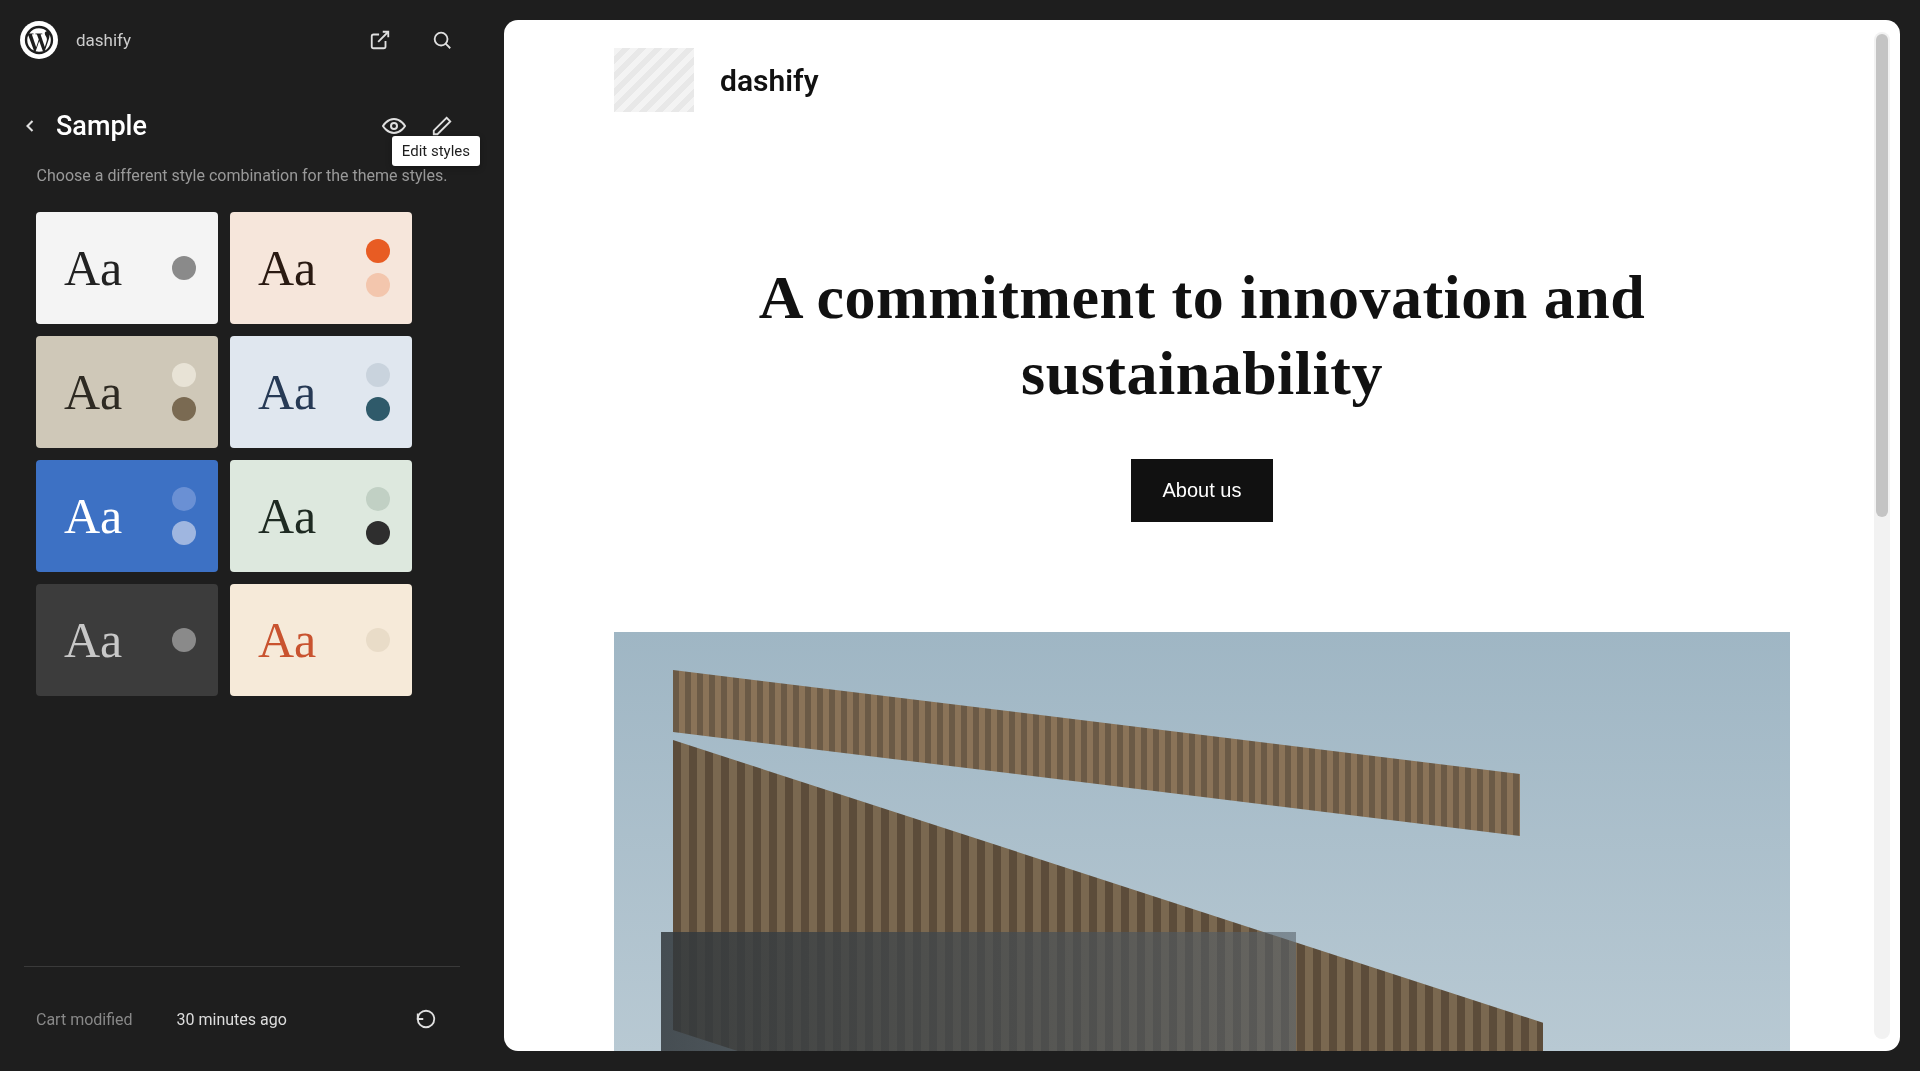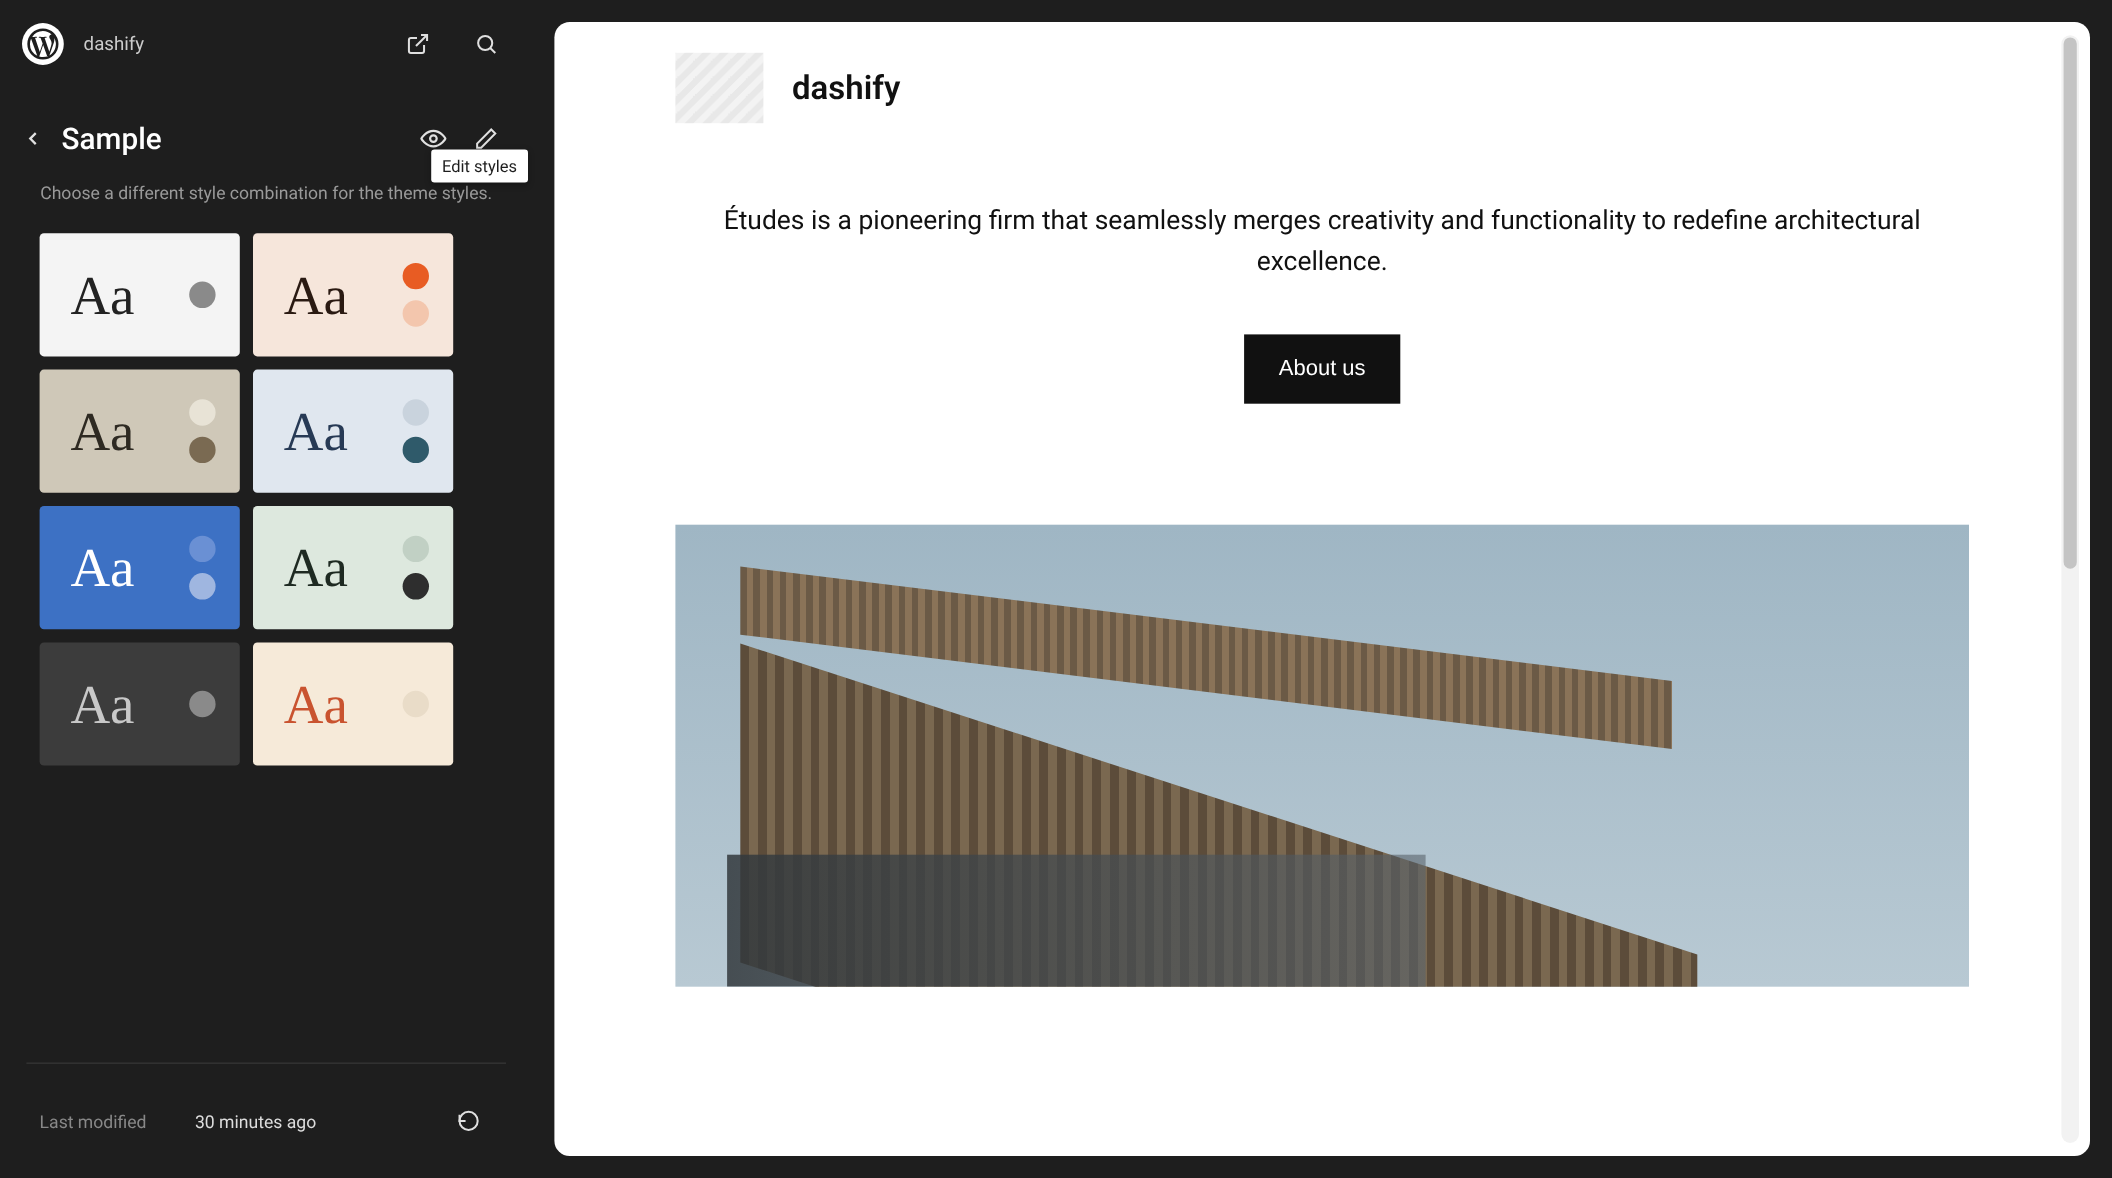--- a/index.html
+++ b/index.html
@@ -173,21 +173,21 @@
         <div class="dots">
           <div class="dot" style="background: rgb(233, 220, 200);"></div>
         </div>
       </div>
     </div>
 
   <div class="sidebar-flex"></div>
   <div class="divider"></div>
 
   <div class="last-mod">
-    <span class="label">Last modified</span>
+    <span class="label">Cart modified</span>
     <span class="value">30 minutes ago</span>
     <span class="last-mod-spacer"></span>
     <button class="icon-btn">
       <svg width="22" height="22" viewBox="0 0 24 24" fill="none" stroke="#e0e0e0" stroke-width="2">
           <path d="M3 12a9 9 0 109-9 9 9 0 00-9 9z"></path>
           <path d="M3 6v6h6"></path>
         </svg>
     </button>
   </div>
 
@@ -195,21 +195,21 @@
 
 <div class="preview-wrap">
   <div class="preview">
     <div class="pv-inner">
 
       <header class="pv-header">
         <div class="pv-logo"></div>
         <div class="pv-sitename">dashify</div>
       </header>
 
-      <p class="hero-sub">Études is a pioneering firm that seamlessly merges creativity and functionality to redefine architectural excellence.</p>
+      <h1 class="hero-title">A commitment to innovation and sustainability</h1>
       <button class="hero-btn">About us</button>
 
       <div class="hero-img">
         <div class="roof"></div>
         <div class="roof2"></div>
         <div class="glass"></div>
       </div>
 
     </div>
     <div class="pv-scroll">

